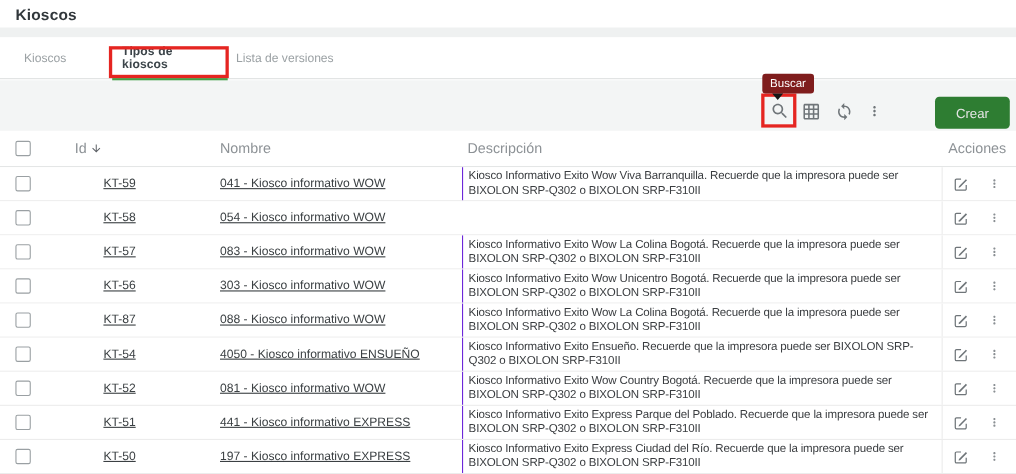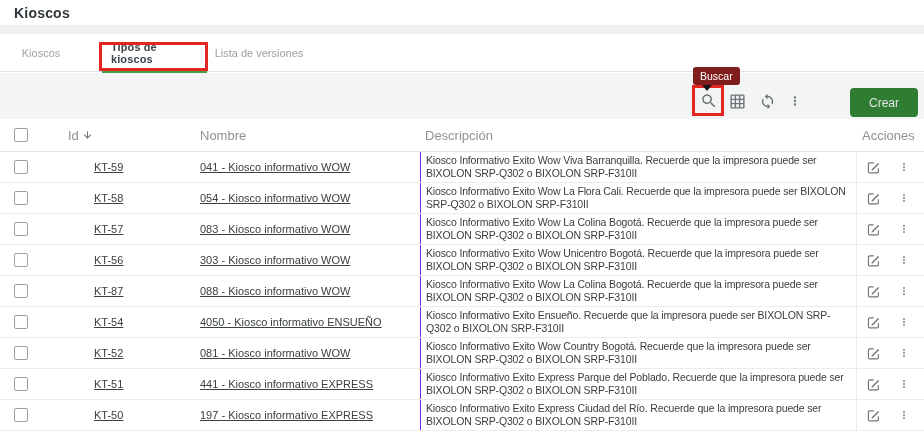--- a/index.html
+++ b/index.html
@@ -177,21 +177,20 @@
                 </svg>
         </span>
       </span>
     </div>
   </div>
 
   <div class="row">
     <div class="checkbox"></div>
     <a class="cell-link cell-id">KT-58</a>
     <a class="cell-link cell-nombre">054 - Kiosco informativo WOW</a>
-    <div class="cell-desc">Kiosco Informativo Exito Wow La Flora Cali. Recuerde que la impresora puede ser BIXOLON SRP-Q302 o BIXOLON SRP-F310II</div>
     <div class="cell-actions">
       <span class="row-action act-edit">
         <span>
           <svg width="15" height="15" viewBox="0 0 16 16" fill="none" stroke="#6f7579" stroke-width="1.2">
             <path d="M13.2 8.7 v3.8 a1.2 1.2 0 0 1 -1.2 1.2 h-8.2 a1.2 1.2 0 0 1 -1.2 -1.2 v-8.2 a1.2 1.2 0 0 1 1.2 -1.2 h4.4"></path>
             <path d="M6.2 9.9 l6.7 -6.8 1.1 1.1 -6.7 6.8 -1.5 0.4 z" fill="#6f7579" stroke="none"></path>
           </svg>
         </span>
       </span>
       <span class="row-action act-more">

